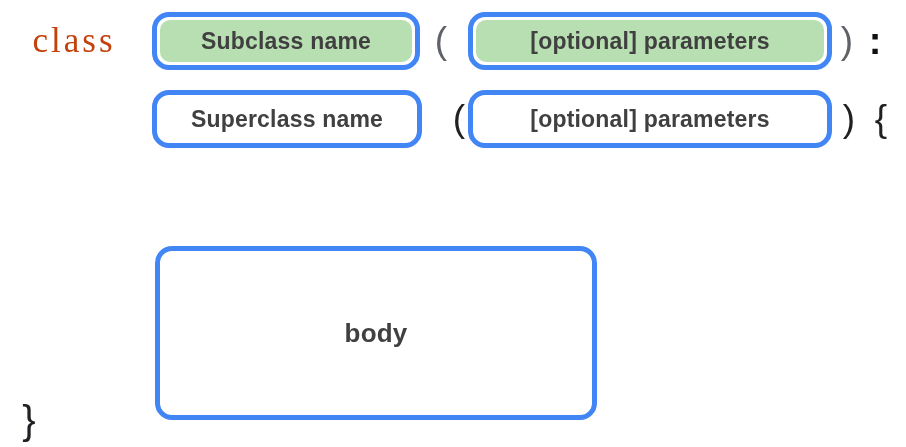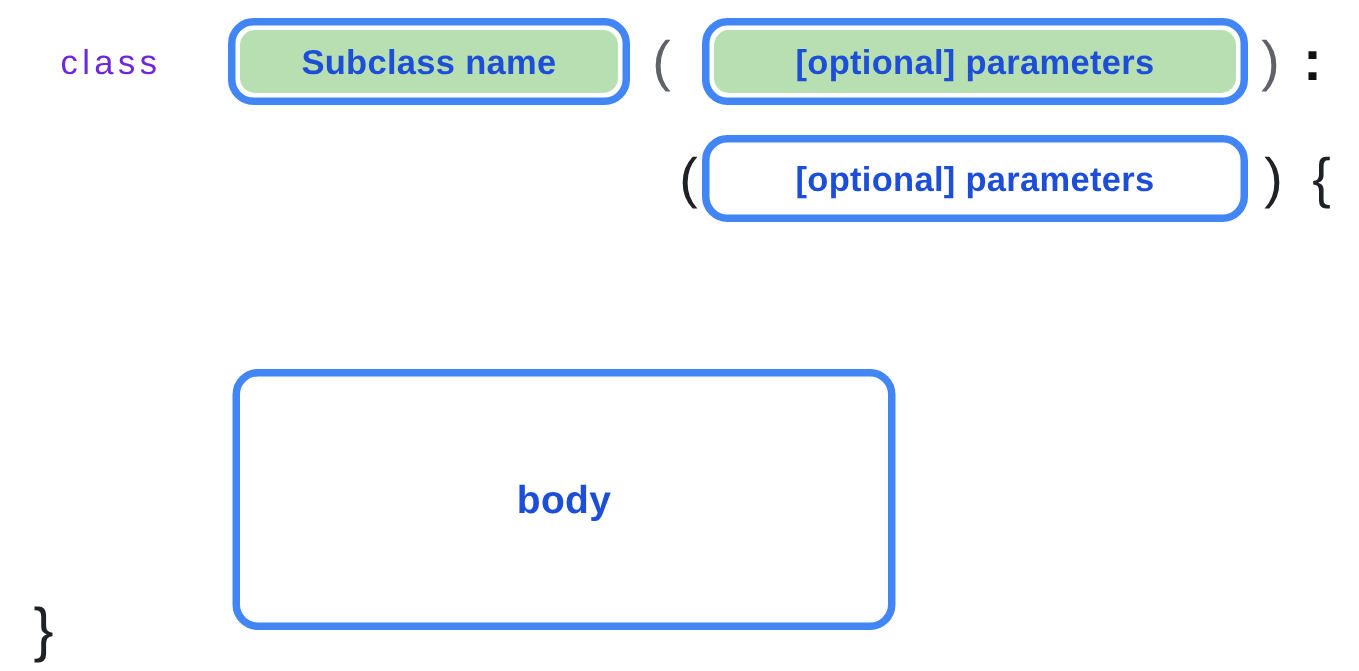--- a/index.html
+++ b/index.html
@@ -22,40 +22,40 @@
     display: flex;
   }
   .sbox .inner {
     flex: 1;
     border-radius: 10px;
     display: flex;
     align-items: center;
     justify-content: center;
     font-size: 23px;
     font-weight: 600;
-    color: #1d4ed8;
+    color: #404040;
     letter-spacing: 0.2px;
     white-space: nowrap;
   }
   .sbox.green .inner { background: #B8DFB1; }
   .sbox.white .inner { background: #ffffff; }
 
   
   .tok {
     position: absolute;
     display: flex;
     align-items: center;
     justify-content: center;
     white-space: pre;
   }
   .kw {
-    font-family: Liberation Sans, sans-serif;
-    font-size: 23px;
+    font-family: Liberation Serif, serif;
+    font-size: 35px;
     letter-spacing: 3px;
-    color: #6d28d9;
+    color: #c2410c;
   }
   .paren-gray {
     font-size: 37px;
     font-weight: 400;
     color: #5F6368;
   }
   .sym-black {
     font-size: 37px;
     font-weight: 400;
     color: #202124;
@@ -115,20 +115,23 @@
   <div class="tok paren-gray row1" id="p1-open">(</div>
 
   <div class="sbox green row1" id="box-params1">
     <div class="inner">[optional] parameters</div>
   </div>
 
   <div class="tok paren-gray row1" id="p1-close">)</div>
 
   <div class="tok colon row1" id="tok-colon">:</div>
 
+  <div class="sbox white row2" id="box-superclass">
+    <div class="inner">Superclass name</div>
+  </div>
 
   <div class="tok sym-black row2" id="p2-open">(</div>
 
   <div class="sbox white row2" id="box-params2">
     <div class="inner">[optional] parameters</div>
   </div>
 
   <div class="tok sym-black row2" id="p2-close">)</div>
 
   <div class="tok sym-black row2" id="brace-open">{</div>

